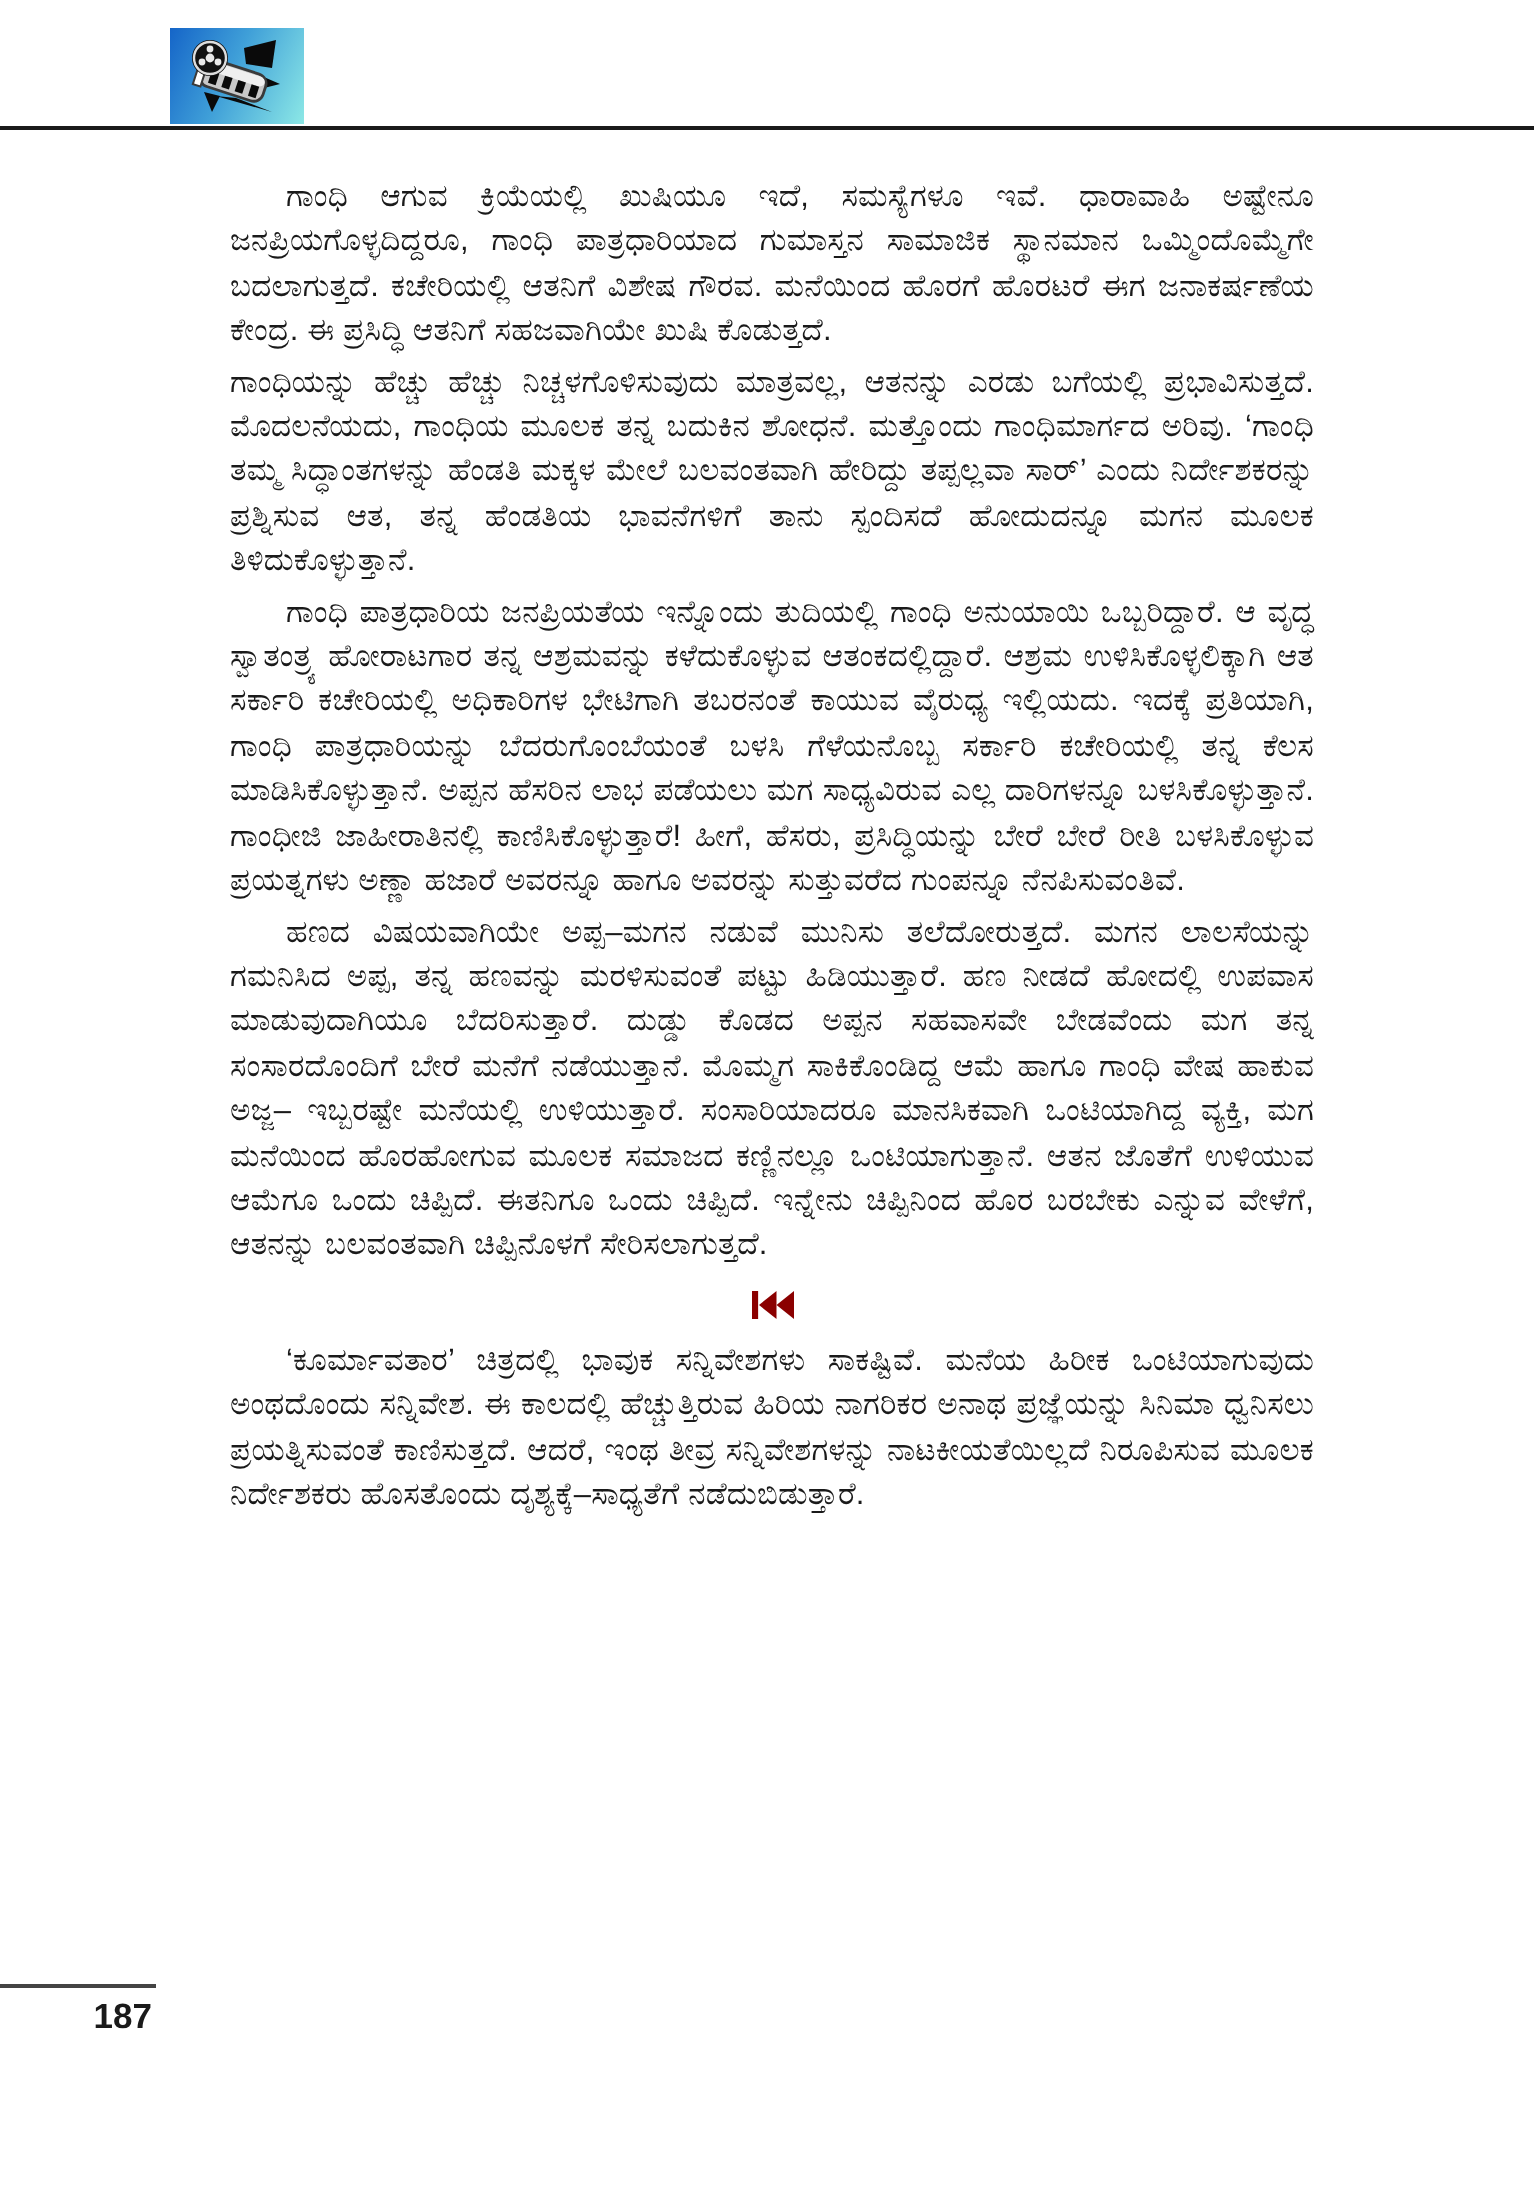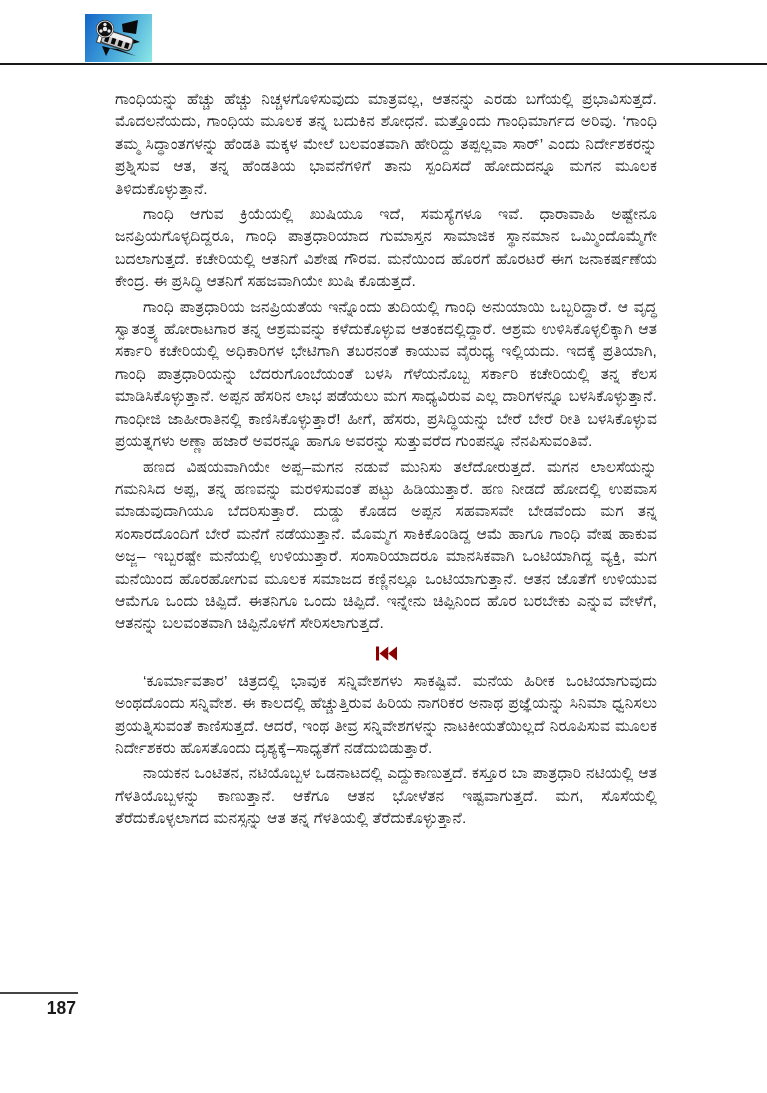--- a/index.html
+++ b/index.html
@@ -79,33 +79,32 @@
       <circle cx="13" cy="11" r="2.2" fill="#e8e8e8"></circle>
       <circle cx="13" cy="6.5" r="1.7" fill="#e8e8e8"></circle>
       <circle cx="9" cy="13" r="1.7" fill="#e8e8e8"></circle>
       <circle cx="17" cy="13" r="1.7" fill="#e8e8e8"></circle>
     </svg>
   </div>
 
   <div class="top-rule"></div>
 
   <div class="text-col">
+    <p class="para indent">ಗಾಂಧಿ ಆಗುವ ಕ್ರಿಯೆಯಲ್ಲಿ ಖುಷಿಯೂ ಇದೆ, ಸಮಸ್ಯೆಗಳೂ ಇವೆ. ಧಾರಾವಾಹಿ ಅಷ್ಟೇನೂ ಜನಪ್ರಿಯಗೊಳ್ಳದಿದ್ದರೂ, ಗಾಂಧಿ ಪಾತ್ರಧಾರಿಯಾದ ಗುಮಾಸ್ತನ ಸಾಮಾಜಿಕ ಸ್ಥಾನಮಾನ ಒಮ್ಮಿಂದೊಮ್ಮೆಗೇ ಬದಲಾಗುತ್ತದೆ. ಕಚೇರಿಯಲ್ಲಿ ಆತನಿಗೆ ವಿಶೇಷ ಗೌರವ. ಮನೆಯಿಂದ ಹೊರಗೆ ಹೊರಟರೆ ಈಗ ಜನಾಕರ್ಷಣೆಯ ಕೇಂದ್ರ. ಈ ಪ್ರಸಿದ್ಧಿ ಆತನಿಗೆ ಸಹಜವಾಗಿಯೇ ಖುಷಿ ಕೊಡುತ್ತದೆ.</p>
     <p class="para">ಗಾಂಧಿಯನ್ನು ಹೆಚ್ಚು ಹೆಚ್ಚು ನಿಚ್ಚಳಗೊಳಿಸುವುದು ಮಾತ್ರವಲ್ಲ, ಆತನನ್ನು ಎರಡು ಬಗೆಯಲ್ಲಿ ಪ್ರಭಾವಿಸುತ್ತದೆ. ಮೊದಲನೆಯದು, ಗಾಂಧಿಯ ಮೂಲಕ ತನ್ನ ಬದುಕಿನ ಶೋಧನೆ. ಮತ್ತೊಂದು ಗಾಂಧಿಮಾರ್ಗದ ಅರಿವು. ‘ಗಾಂಧಿ ತಮ್ಮ ಸಿದ್ಧಾಂತಗಳನ್ನು ಹೆಂಡತಿ ಮಕ್ಕಳ ಮೇಲೆ ಬಲವಂತವಾಗಿ ಹೇರಿದ್ದು ತಪ್ಪಲ್ಲವಾ ಸಾರ್’ ಎಂದು ನಿರ್ದೇಶಕರನ್ನು ಪ್ರಶ್ನಿಸುವ ಆತ, ತನ್ನ ಹೆಂಡತಿಯ ಭಾವನೆಗಳಿಗೆ ತಾನು ಸ್ಪಂದಿಸದೆ ಹೋದುದನ್ನೂ ಮಗನ ಮೂಲಕ ತಿಳಿದುಕೊಳ್ಳುತ್ತಾನೆ.</p>
-    <p class="para indent">ಗಾಂಧಿ ಆಗುವ ಕ್ರಿಯೆಯಲ್ಲಿ ಖುಷಿಯೂ ಇದೆ, ಸಮಸ್ಯೆಗಳೂ ಇವೆ. ಧಾರಾವಾಹಿ ಅಷ್ಟೇನೂ ಜನಪ್ರಿಯಗೊಳ್ಳದಿದ್ದರೂ, ಗಾಂಧಿ ಪಾತ್ರಧಾರಿಯಾದ ಗುಮಾಸ್ತನ ಸಾಮಾಜಿಕ ಸ್ಥಾನಮಾನ ಒಮ್ಮಿಂದೊಮ್ಮೆಗೇ ಬದಲಾಗುತ್ತದೆ. ಕಚೇರಿಯಲ್ಲಿ ಆತನಿಗೆ ವಿಶೇಷ ಗೌರವ. ಮನೆಯಿಂದ ಹೊರಗೆ ಹೊರಟರೆ ಈಗ ಜನಾಕರ್ಷಣೆಯ ಕೇಂದ್ರ. ಈ ಪ್ರಸಿದ್ಧಿ ಆತನಿಗೆ ಸಹಜವಾಗಿಯೇ ಖುಷಿ ಕೊಡುತ್ತದೆ.</p>
     <p class="para indent">ಗಾಂಧಿ ಪಾತ್ರಧಾರಿಯ ಜನಪ್ರಿಯತೆಯ ಇನ್ನೊಂದು ತುದಿಯಲ್ಲಿ ಗಾಂಧಿ ಅನುಯಾಯಿ ಒಬ್ಬರಿದ್ದಾರೆ. ಆ ವೃದ್ಧ ಸ್ವಾತಂತ್ರ್ಯ ಹೋರಾಟಗಾರ ತನ್ನ ಆಶ್ರಮವನ್ನು ಕಳೆದುಕೊಳ್ಳುವ ಆತಂಕದಲ್ಲಿದ್ದಾರೆ. ಆಶ್ರಮ ಉಳಿಸಿಕೊಳ್ಳಲಿಕ್ಕಾಗಿ ಆತ ಸರ್ಕಾರಿ ಕಚೇರಿಯಲ್ಲಿ ಅಧಿಕಾರಿಗಳ ಭೇಟಿಗಾಗಿ ತಬರನಂತೆ ಕಾಯುವ ವೈರುಧ್ಯ ಇಲ್ಲಿಯದು. ಇದಕ್ಕೆ ಪ್ರತಿಯಾಗಿ, ಗಾಂಧಿ ಪಾತ್ರಧಾರಿಯನ್ನು ಬೆದರುಗೊಂಬೆಯಂತೆ ಬಳಸಿ ಗೆಳೆಯನೊಬ್ಬ ಸರ್ಕಾರಿ ಕಚೇರಿಯಲ್ಲಿ ತನ್ನ ಕೆಲಸ ಮಾಡಿಸಿಕೊಳ್ಳುತ್ತಾನೆ. ಅಪ್ಪನ ಹೆಸರಿನ ಲಾಭ ಪಡೆಯಲು ಮಗ ಸಾಧ್ಯವಿರುವ ಎಲ್ಲ ದಾರಿಗಳನ್ನೂ ಬಳಸಿಕೊಳ್ಳುತ್ತಾನೆ. ಗಾಂಧೀಜಿ ಜಾಹೀರಾತಿನಲ್ಲಿ ಕಾಣಿಸಿಕೊಳ್ಳುತ್ತಾರೆ! ಹೀಗೆ, ಹೆಸರು, ಪ್ರಸಿದ್ಧಿಯನ್ನು ಬೇರೆ ಬೇರೆ ರೀತಿ ಬಳಸಿಕೊಳ್ಳುವ ಪ್ರಯತ್ನಗಳು ಅಣ್ಣಾ ಹಜಾರೆ ಅವರನ್ನೂ ಹಾಗೂ ಅವರನ್ನು ಸುತ್ತುವರೆದ ಗುಂಪನ್ನೂ ನೆನಪಿಸುವಂತಿವೆ.</p>
     <p class="para indent">ಹಣದ ವಿಷಯವಾಗಿಯೇ ಅಪ್ಪ–ಮಗನ ನಡುವೆ ಮುನಿಸು ತಲೆದೋರುತ್ತದೆ. ಮಗನ ಲಾಲಸೆಯನ್ನು ಗಮನಿಸಿದ ಅಪ್ಪ, ತನ್ನ ಹಣವನ್ನು ಮರಳಿಸುವಂತೆ ಪಟ್ಟು ಹಿಡಿಯುತ್ತಾರೆ. ಹಣ ನೀಡದೆ ಹೋದಲ್ಲಿ ಉಪವಾಸ ಮಾಡುವುದಾಗಿಯೂ ಬೆದರಿಸುತ್ತಾರೆ. ದುಡ್ಡು ಕೊಡದ ಅಪ್ಪನ ಸಹವಾಸವೇ ಬೇಡವೆಂದು ಮಗ ತನ್ನ ಸಂಸಾರದೊಂದಿಗೆ ಬೇರೆ ಮನೆಗೆ ನಡೆಯುತ್ತಾನೆ. ಮೊಮ್ಮಗ ಸಾಕಿಕೊಂಡಿದ್ದ ಆಮೆ ಹಾಗೂ ಗಾಂಧಿ ವೇಷ ಹಾಕುವ ಅಜ್ಜ– ಇಬ್ಬರಷ್ಟೇ ಮನೆಯಲ್ಲಿ ಉಳಿಯುತ್ತಾರೆ. ಸಂಸಾರಿಯಾದರೂ ಮಾನಸಿಕವಾಗಿ ಒಂಟಿಯಾಗಿದ್ದ ವ್ಯಕ್ತಿ, ಮಗ ಮನೆಯಿಂದ ಹೊರಹೋಗುವ ಮೂಲಕ ಸಮಾಜದ ಕಣ್ಣಿನಲ್ಲೂ ಒಂಟಿಯಾಗುತ್ತಾನೆ. ಆತನ ಜೊತೆಗೆ ಉಳಿಯುವ ಆಮೆಗೂ ಒಂದು ಚಿಪ್ಪಿದೆ. ಈತನಿಗೂ ಒಂದು ಚಿಪ್ಪಿದೆ. ಇನ್ನೇನು ಚಿಪ್ಪಿನಿಂದ ಹೊರ ಬರಬೇಕು ಎನ್ನುವ ವೇಳೆಗೆ, ಆತನನ್ನು ಬಲವಂತವಾಗಿ ಚಿಪ್ಪಿನೊಳಗೆ ಸೇರಿಸಲಾಗುತ್ತದೆ.</p>
 
     <div class="divider">
       <svg width="21" height="15" viewBox="0 0 24 16">
         <rect x="0" y="0" width="3.5" height="16" fill="var(--rewind)"></rect>
         <polygon points="14,0 4,8 14,16" fill="var(--rewind)"></polygon>
         <polygon points="24,0 14,8 24,16" fill="var(--rewind)"></polygon>
       </svg>
     </div>
 
     <p class="para indent">‘ಕೂರ್ಮಾವತಾರ’ ಚಿತ್ರದಲ್ಲಿ ಭಾವುಕ ಸನ್ನಿವೇಶಗಳು ಸಾಕಷ್ಟಿವೆ. ಮನೆಯ ಹಿರೀಕ ಒಂಟಿಯಾಗುವುದು ಅಂಥದೊಂದು ಸನ್ನಿವೇಶ. ಈ ಕಾಲದಲ್ಲಿ ಹೆಚ್ಚುತ್ತಿರುವ ಹಿರಿಯ ನಾಗರಿಕರ ಅನಾಥ ಪ್ರಜ್ಞೆಯನ್ನು ಸಿನಿಮಾ ಧ್ವನಿಸಲು ಪ್ರಯತ್ನಿಸುವಂತೆ ಕಾಣಿಸುತ್ತದೆ. ಆದರೆ, ಇಂಥ ತೀವ್ರ ಸನ್ನಿವೇಶಗಳನ್ನು ನಾಟಕೀಯತೆಯಿಲ್ಲದೆ ನಿರೂಪಿಸುವ ಮೂಲಕ ನಿರ್ದೇಶಕರು ಹೊಸತೊಂದು ದೃಶ್ಯಕ್ಕೆ–ಸಾಧ್ಯತೆಗೆ ನಡೆದುಬಿಡುತ್ತಾರೆ.</p>
-    <p class="para indent">ನಾಯಕನ ಒಂಟಿತನ, ನಟಿಯೊಬ್ಬಳ ಒಡನಾಟದಲ್ಲಿ ಎದ್ದುಕಾಣುತ್ತದೆ. ಕಸ್ತೂರ ಬಾ ಪಾತ್ರಧಾರಿ ನಟಿಯಲ್ಲಿ ಆತ ಗೆಳತಿಯೊಬ್ಬಳನ್ನು ಕಾಣುತ್ತಾನೆ. ಆಕೆಗೂ ಆತನ ಭೋಳೆತನ ಇಷ್ಟವಾಗುತ್ತದೆ. ಮಗ, ಸೊಸೆಯಲ್ಲಿ ತೆರೆದುಕೊಳ್ಳಲಾಗದ ಮನಸ್ಸನ್ನು ಆತ ತನ್ನ ಗೆಳತಿಯಲ್ಲಿ ತೆರೆದುಕೊಳ್ಳುತ್ತಾನೆ.</p>
   </div>
 
   <div class="footer-rule"></div>
   <div class="page-number">187</div>
 
 </div>
 
 </body></html>

